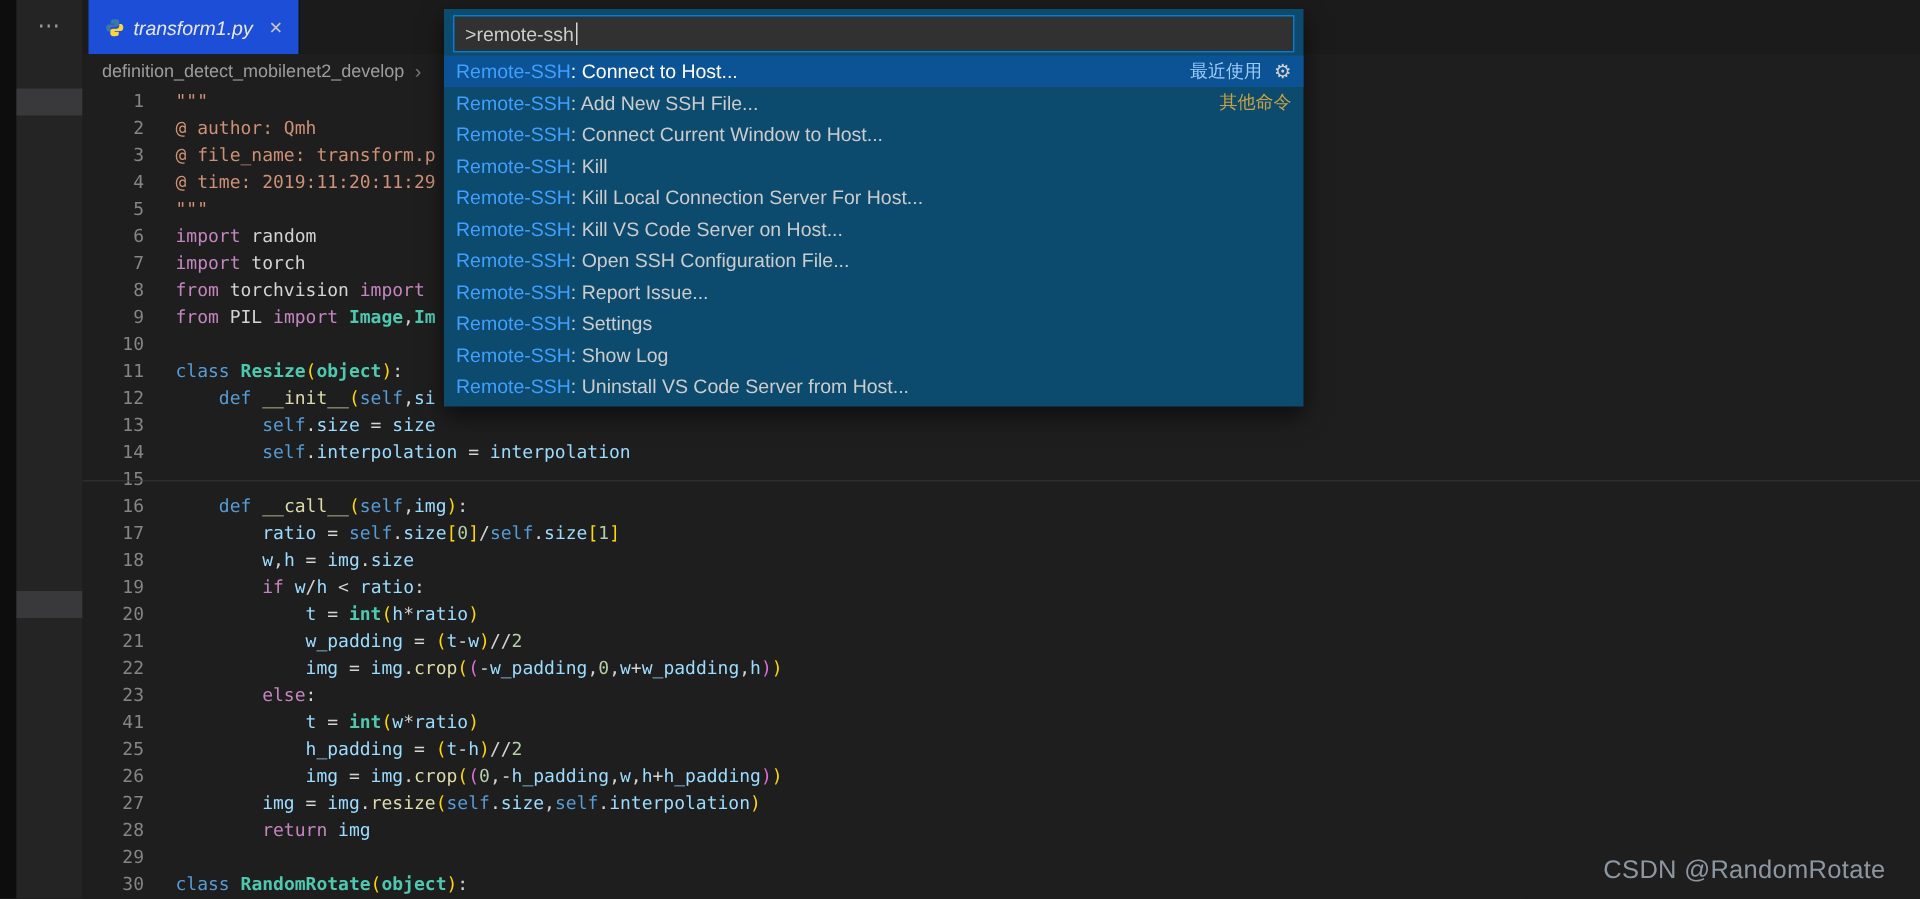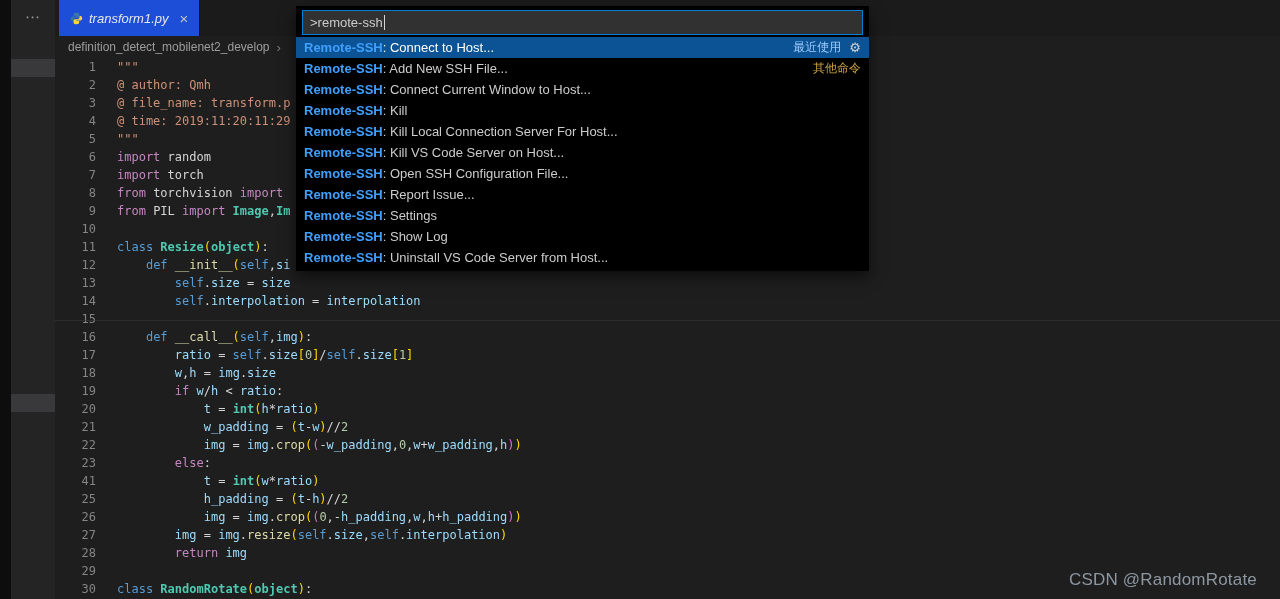--- a/index.html
+++ b/index.html
@@ -37,28 +37,28 @@
   .tk-t{color:var(--tok_t,#4ec9b0);font-weight:bold;}
   .tk-f{color:var(--tok_f,#dcdcaa);}
   .tk-v{color:var(--tok_v,#9cdcfe);}
   .tk-n{color:var(--tok_n,#b5cea8);}
   .tk-p{color:var(--tok_p,#d4d4d4);}
   .tk-g{color:var(--tok_g,#ffd700);}
   .tk-m{color:var(--tok_m,#da70d6);}
   .hline{position:absolute;left:0;top:262px;right:0;height:1px;background:#3c3c3c;opacity:.55;}
 
   
-  .quickpick{position:absolute;left:296px;top:6px;width:573px;background:#000000;box-shadow:0 6px 14px rgba(0,0,0,.55);padding-bottom:3px;z-index:10;}
+  .quickpick{position:absolute;left:296px;top:6px;width:573px;background:#0c4a6e;box-shadow:0 6px 14px rgba(0,0,0,.55);padding-bottom:3px;z-index:10;}
   .qp-inputwrap{margin:4px 6px 2px 6px;height:25px;background:#313131;border:1px solid var(--accent,#007fd4);display:flex;align-items:center;padding:0 7px;box-sizing:border-box;}
   .qp-query{color:#cccccc;font-size:13px;white-space:pre;}
   .caret{display:inline-block;width:1px;height:15px;background:#d4d4d4;margin-left:1px;vertical-align:-3px;}
   .qp-list{margin-top:2px;}
   .qp-row{height:21px;display:flex;align-items:center;padding:0 8px;font-size:13px;color:#cccccc;white-space:pre;}
   .qp-row.sel{background:var(--selection,#0b5394);color:#ffffff;}
-  .qp-prefix{color:var(--match,#3fa0ff);font-weight:bold;}
+  .qp-prefix{color:var(--match,#3fa0ff);font-weight:normal;}
   .qp-spacer{flex:1;}
   .qp-meta{font-size:12px;}
   .qp-gear{margin-left:8px;color:#cfcfcf;font-size:13px;}
 
   .watermark{position:absolute;right:23px;bottom:9px;color:#8d97a1;font-size:17px;letter-spacing:.2px;}
 </style>
 </head>
 <body>
 
 <div class="strip"></div>

